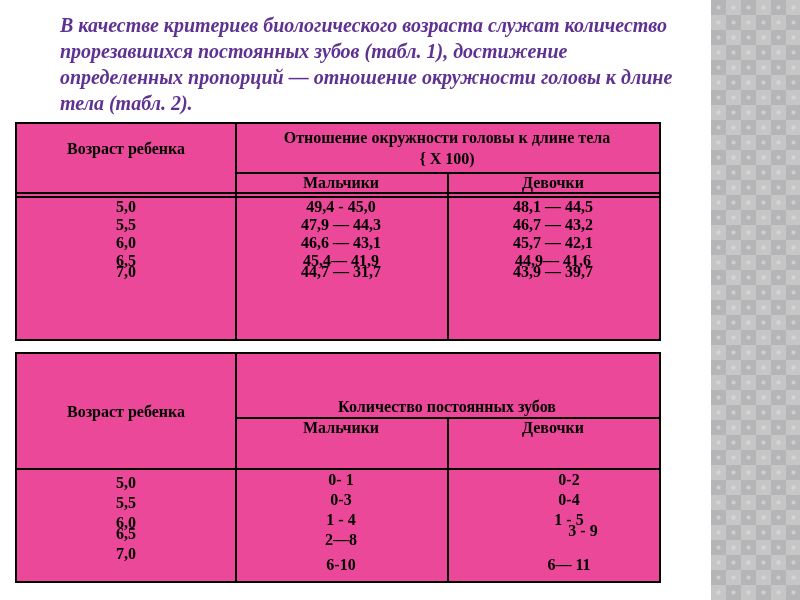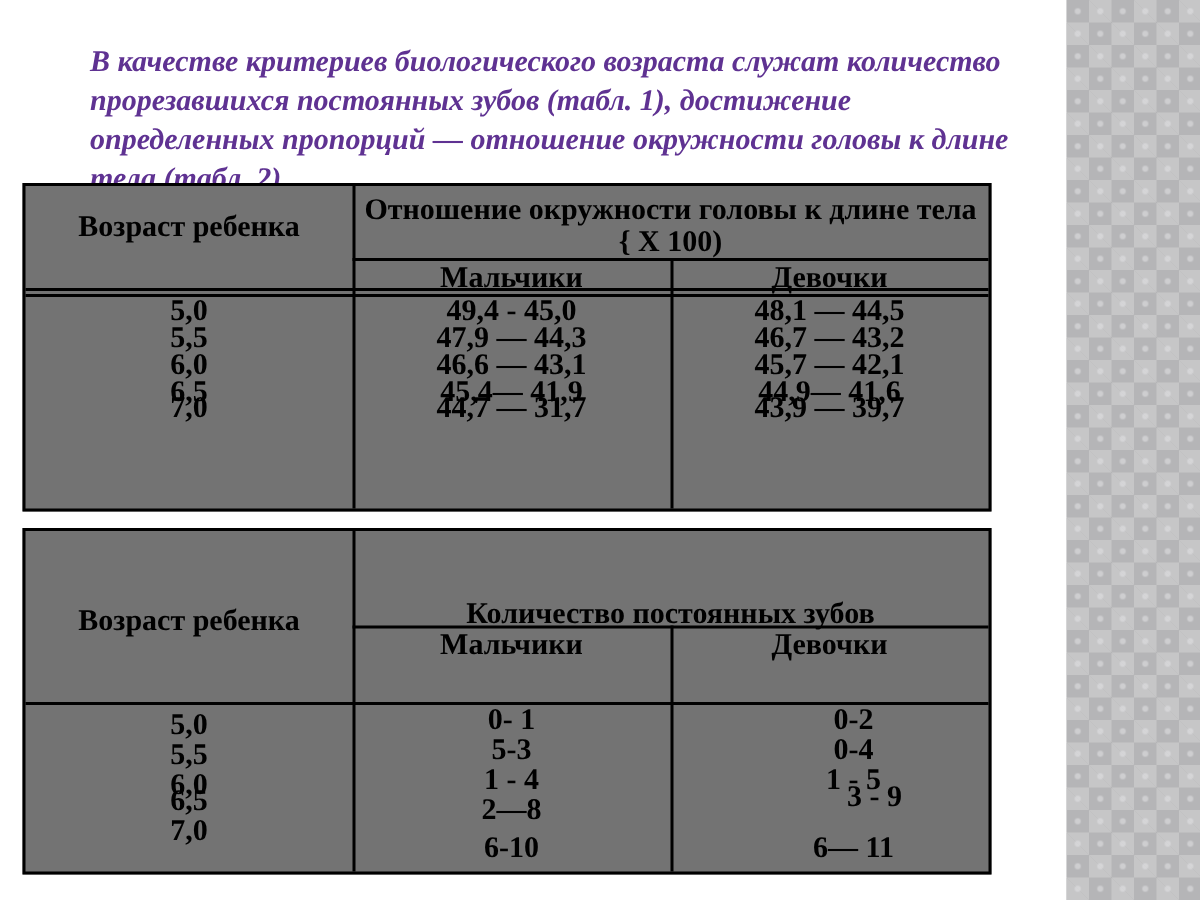--- a/index.html
+++ b/index.html
@@ -24,29 +24,28 @@
     background-position:0 0, 0 0, 15px 15px;
   }
 
   
   .intro {
     position:absolute; left:60px; top:12px; width:645px;
     color:#5f3292;
     font-weight:bold; font-style:italic;
     font-size:20px; line-height:26px;
     white-space:nowrap;
-    margin-top:16px;
   }
 
   
   .tbl {
     position:absolute; left:15px; width:646px;
     border:2px solid #000; box-sizing:border-box;
-    background:#737373;
-    font-weight:bold; font-size:20px; color:#000;
+    background:#ec4899;
+    font-weight:bold; font-size:16px; color:#000;
   }
   .t1 { top:122px; height:219px; }
   .t2 { top:352px; height:231px; }
 
   .vline, .hline { position:absolute; background:#000; }
 
   .cell-text { position:absolute; text-align:center; white-space:nowrap; }
 
   .col-stack { position:absolute; text-align:center; }
   .col-stack div { line-height:18px; }
@@ -120,21 +119,21 @@
 
     <div class="col-stack ages-stack" style="left:0; top:119px; width:218px;">
       <div>5,0</div>
       <div>5,5</div>
       <div>6,0</div>
       <div>6,5</div>
       <div>7,0</div>
     </div>
     <div class="col-stack boys-stack" style="left:218px; top:116px; width:212px;">
       <div>0- 1</div>
-      <div>5-3</div>
+      <div>0-3</div>
       <div>1 - 4</div>
       <div>2—8</div>
       <div>6-10</div>
     </div>
     <div class="col-stack girls-stack" style="left:430px; top:116px; width:212px;margin-left:16px;">
       <div>0-2</div>
       <div>0-4</div>
       <div>1 - 5</div>
       <div>3 - 9</div>
       <div>6— 11</div>

